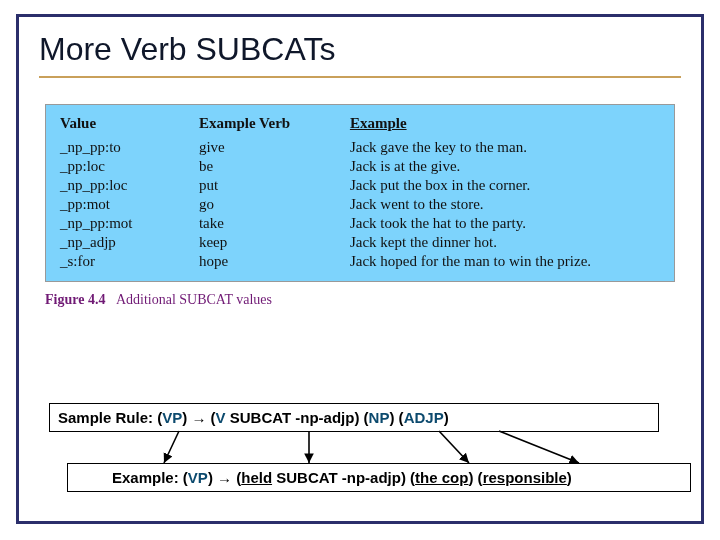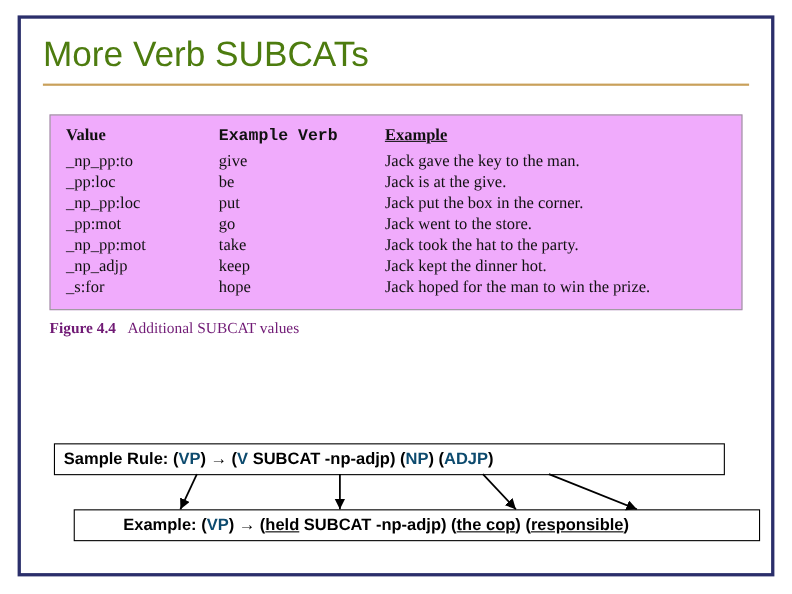--- a/index.html
+++ b/index.html
@@ -15,53 +15,53 @@
     top: 14px;
     left: 16px;
     width: 688px;
     height: 510px;
     border: 3px solid #2b2f6b;
     background: #fff;
   }
   .title {
     font-family: Arial, sans-serif;
     font-size: 32px;
-    color: #4d7c0f;
+    color: #0f172a;
     padding: 14px 0 6px 20px;
   }
   .title-rule {
     margin: 2px 20px 0 20px;
     border: none;
     border-top: 2px solid #c9a05a;
   }
   .figure-box {
     margin: 26px 26px 0 26px;
     border: 1px solid #999;
-    background: #f0abfc;
+    background: #7dd3fc;
     padding: 8px 12px 10px 12px;
   }
   table.subcat {
     width: 100%;
     border-collapse: collapse;
     font-family: "Times New Roman", Times, serif;
     font-size: 15px;
     color: #111;
   }
   table.subcat th {
     text-align: left;
     font-weight: bold;
     padding: 2px 8px 6px 2px;
     font-size: 15px;
   }
   table.subcat td {
     padding: 1px 8px 1px 2px;
     vertical-align: top;
   }
   .col-value { width: 23%; }
-  .col-verb  { width: 25%; font-family: Liberation Mono, monospace; }
+  .col-verb  { width: 25%; }
   .col-ex    { width: 52%; text-decoration: underline; }
   .caption {
     margin: 10px 0 0 26px;
     font-family: "Times New Roman", Times, serif;
     font-size: 14px;
     color: #701a75;
   }
   .caption .figlabel { font-weight: bold; }
   .rule-box {
     position: absolute;

